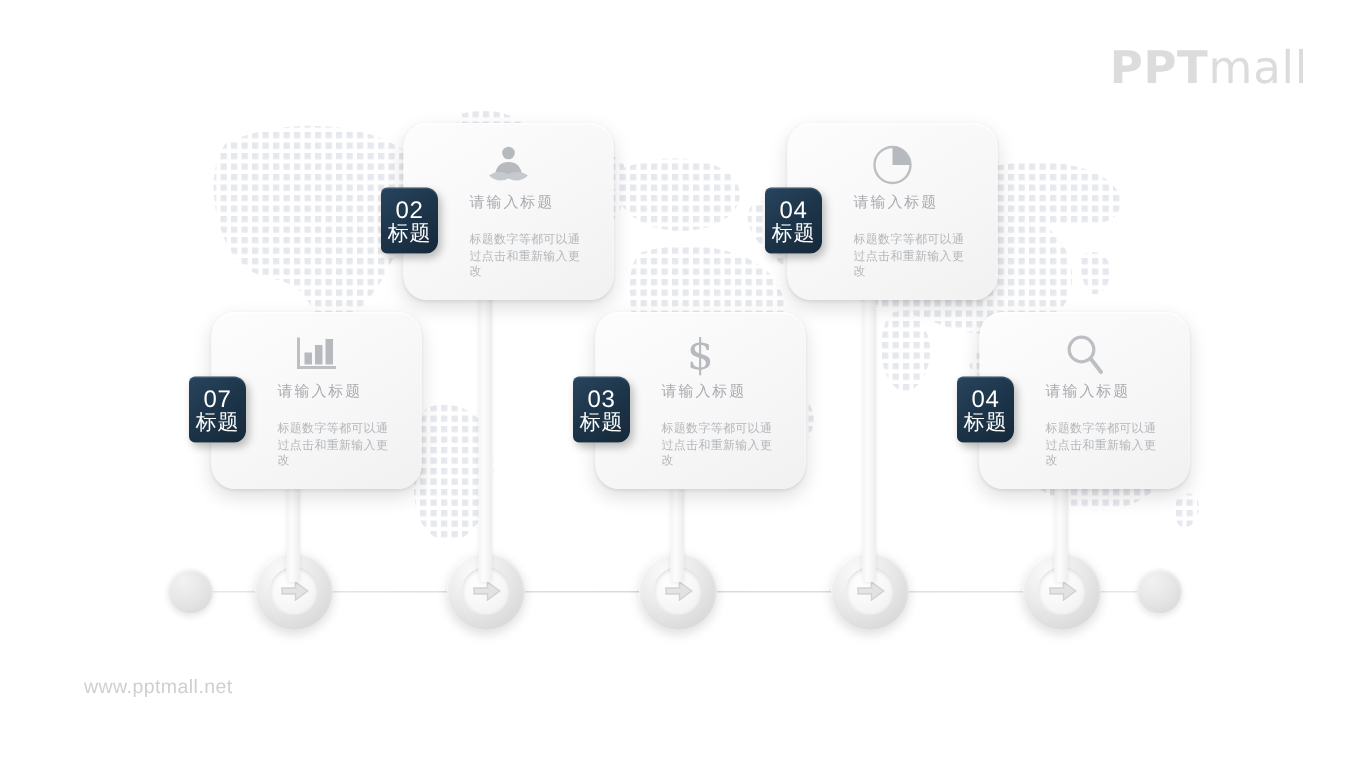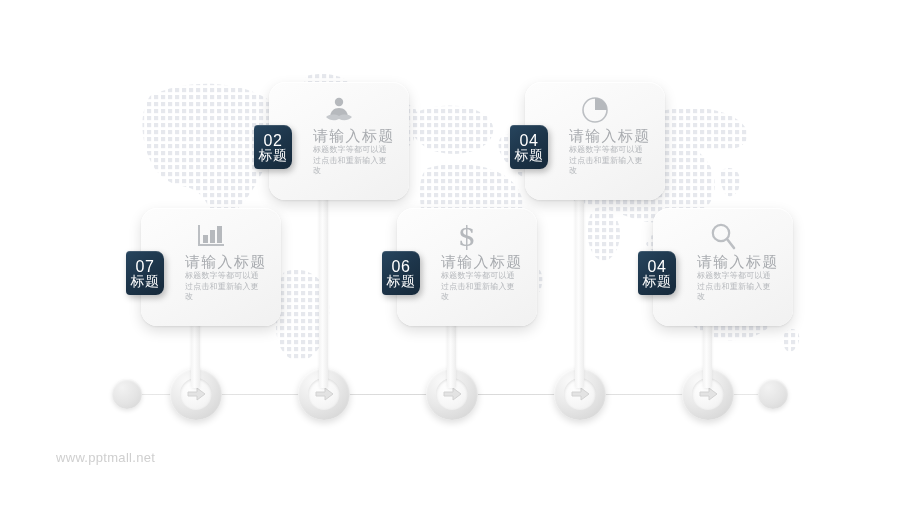--- a/index.html
+++ b/index.html
@@ -80,25 +80,25 @@
     position:absolute;left:50%;top:11px;transform:translateX(-50%);
     width:40px;height:34px;
     display:flex;align-items:center;justify-content:center;
     color:#b9bcc0;
   }
   .card .icon svg{display:block;}
   .card .texts{
     position:absolute;left:44px;right:9px;top:46px;
   }
   .card .title{
-    font-size:15px;color:#a8abaf;letter-spacing:1.3px;
+    font-size:10px;color:#a8abaf;letter-spacing:1.3px;
     line-height:15px;white-space:nowrap;
   }
   .card .desc{
-    margin-top:2px;
+    margin-top:12px;
     font-size:8px;color:#b4b7bb;line-height:10.5px;
     letter-spacing:.2px;
     width:78px;
     word-break:break-all;
   }
 
   
   .badge{
     position:absolute;left:-15px;top:43px;
     width:38px;height:44px;
@@ -174,20 +174,21 @@
             <path d="M624,110 C634,104 644,112 642,124 C640,136 630,140 626,132 C622,122 620,114 624,110 Z"></path>
 
             <path d="M306,46 C314,42 320,48 318,56 C316,64 308,66 304,60 C300,54 302,48 306,46 Z"></path>
           </g>
         </mask>
       </defs>
       <rect width="720" height="310" fill="url(#dots)" mask="url(#landmask)"></rect>
     </svg>
   </div>
 
+  <div id="logo"><span class="bold">PPT</span><span>mall</span></div>
 
   <div id="timeline">
     <div class="rail" style="left:130px;width:640px;"></div>
 
     <div class="endcap" style="left:112px;top:379px;"></div>
     <div class="endcap" style="left:758px;top:379px;"></div>
 
     <div class="node" style="left:170px;top:368px;">
       <div class="inner">
         <svg width="19" height="14" viewBox="0 0 19 14">
@@ -272,21 +273,21 @@
     <div class="icon">
       <svg width="22" height="30" viewBox="0 0 22 30">
         <text x="11" y="25" font-family="DejaVu Serif, serif" font-size="28" font-weight="400" text-anchor="middle" fill="#b6b9bd">$</text>
       </svg>
     </div>
     <div class="texts">
       <div class="title">请输入标题</div>
       <div class="desc">标题数字等都可以通过点击和重新输入更改</div>
     </div>
     <div class="badge">
-      <div class="num">06</div>
+      <div class="num">03</div>
       <div class="sub">标题</div>
     </div>
   </div>
 
   <div class="card" style="left:525px;top:82px;">
     <div class="icon">
       <svg width="28" height="28" viewBox="0 0 28 28">
         <circle cx="14" cy="14" r="12" fill="none" stroke="#bcbfc3" stroke-width="1.6"></circle>
         <path d="M14,14 L14,2 A12,12 0 0,1 26,14 Z" fill="#b6b9bd"></path>
       </svg>

